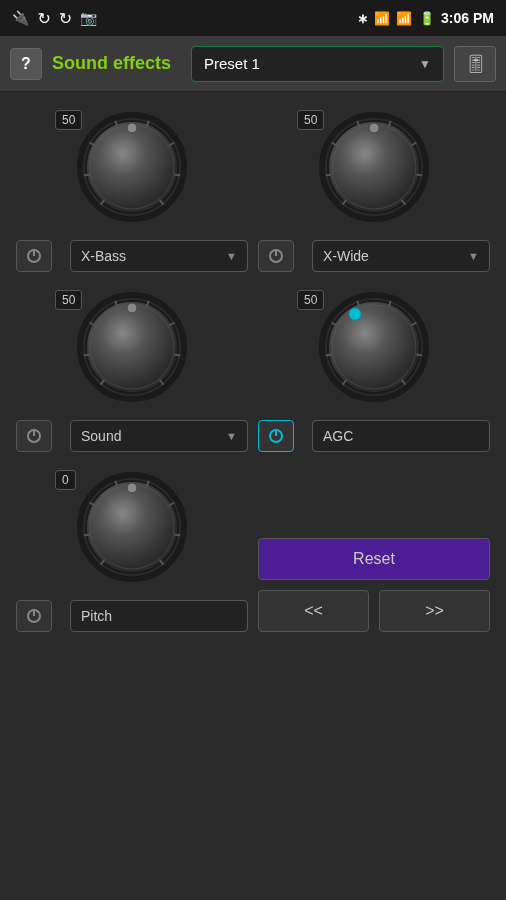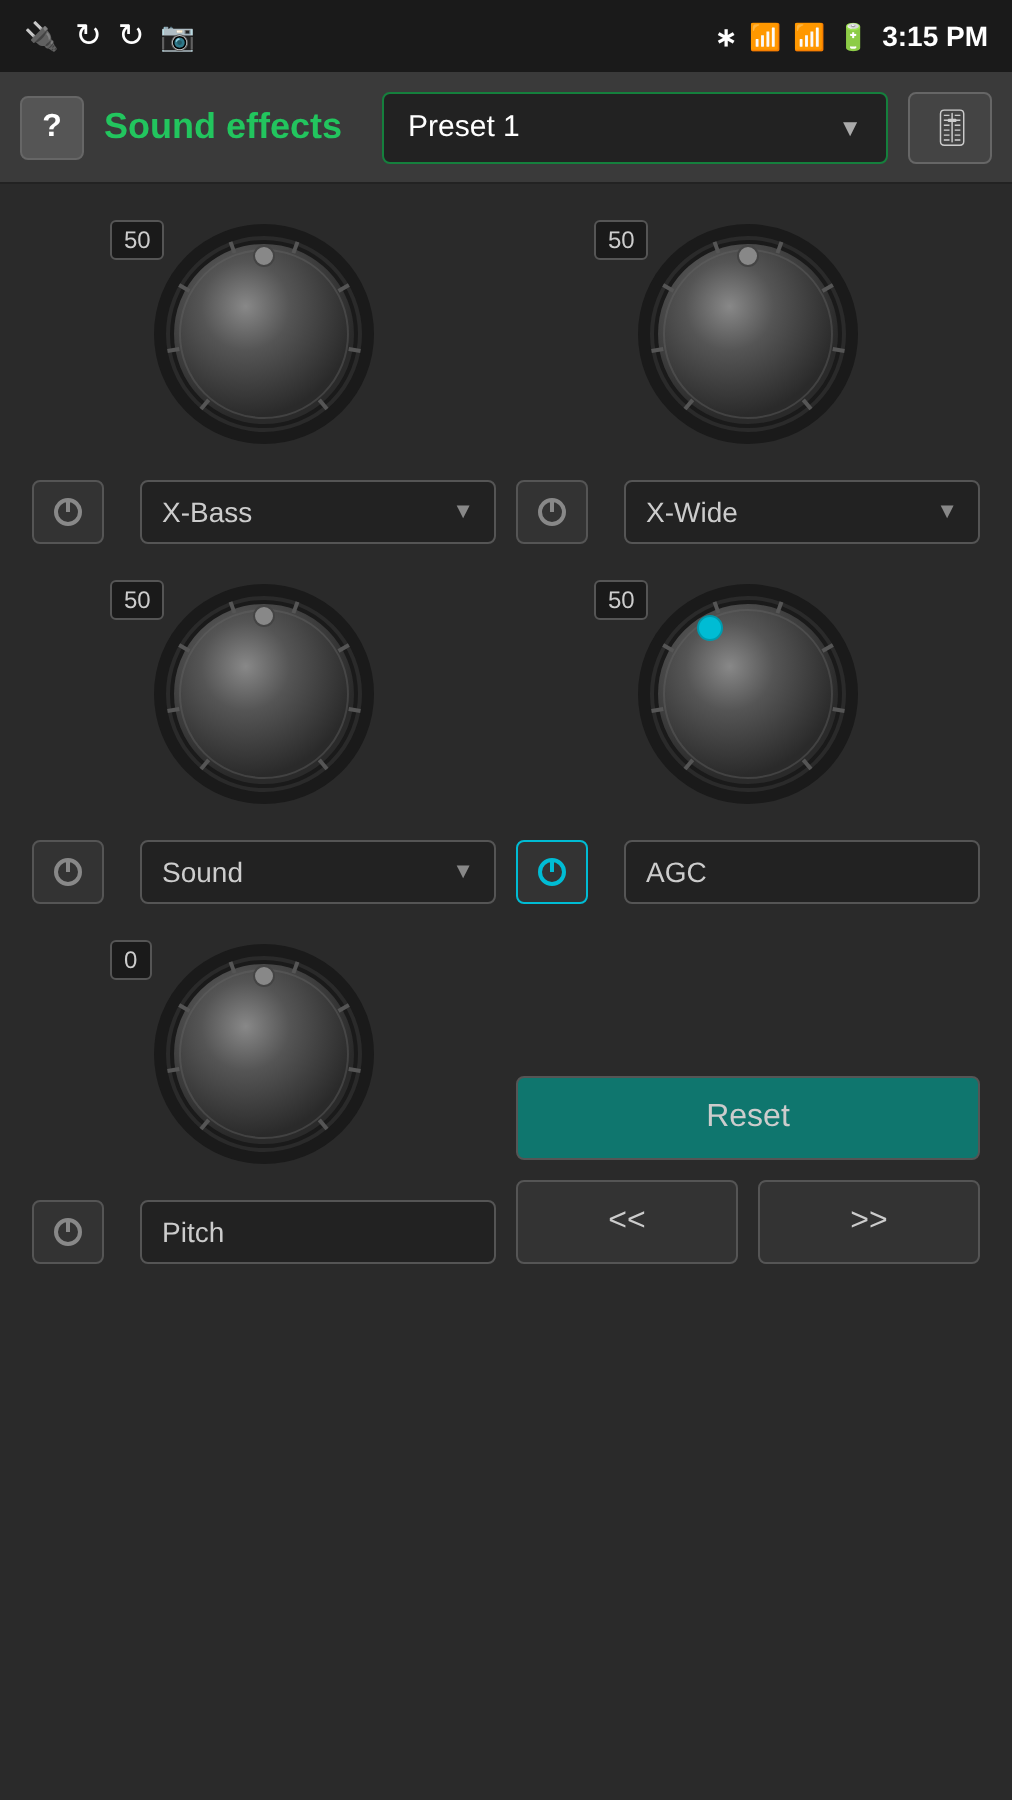--- a/index.html
+++ b/index.html
@@ -41,21 +41,21 @@
       background: #555;
       border-radius: 4px;
       display: flex; align-items: center; justify-content: center;
       color: #fff;
       font-weight: bold;
       font-size: 16px;
       cursor: pointer;
       border: 1px solid #666;
     }
     .header-title {
-      color: #22c55e;
+      color: #84cc16;
       font-size: 18px;
       font-weight: bold;
       flex: 0 0 auto;
       margin-right: 10px;
     }
     .preset-dropdown {
       flex: 1;
       background: #222;
       border: 1px solid #15803d;
       border-radius: 4px;
@@ -176,21 +176,21 @@
 
     .bottom-right {
       flex: 1;
       display: flex;
       flex-direction: column;
       gap: 10px;
       justify-content: flex-end;
     }
 
     .action-btn {
-      background: #0f766e;
+      background: #4c1d95;
       border: 1px solid #555;
       border-radius: 4px;
       height: 42px;
       display: flex;
       align-items: center;
       justify-content: center;
       color: #ccc;
       font-size: 16px;
       cursor: pointer;
     }
@@ -221,21 +221,21 @@
     <span>🔌</span>
     <span style="font-size:16px;">↻</span>
     <span style="font-size:16px;">↻</span>
     <span>📷</span>
   </div>
   <div class="status-right">
     <span style="font-size:13px;">∗</span>
     <span style="font-size:13px;">📶</span>
     <span style="font-size:13px;">📶</span>
     <span style="font-size:13px;">🔋</span>
-    <span>3:15 PM</span>
+    <span>3:06 PM</span>
   </div>
 </div>
 
 <div class="header">
   <div class="help-btn">?</div>
   <div class="header-title">Sound effects</div>
   <div class="preset-dropdown">
     <span>Preset 1</span>
     <span class="arrow">▼</span>
   </div>

